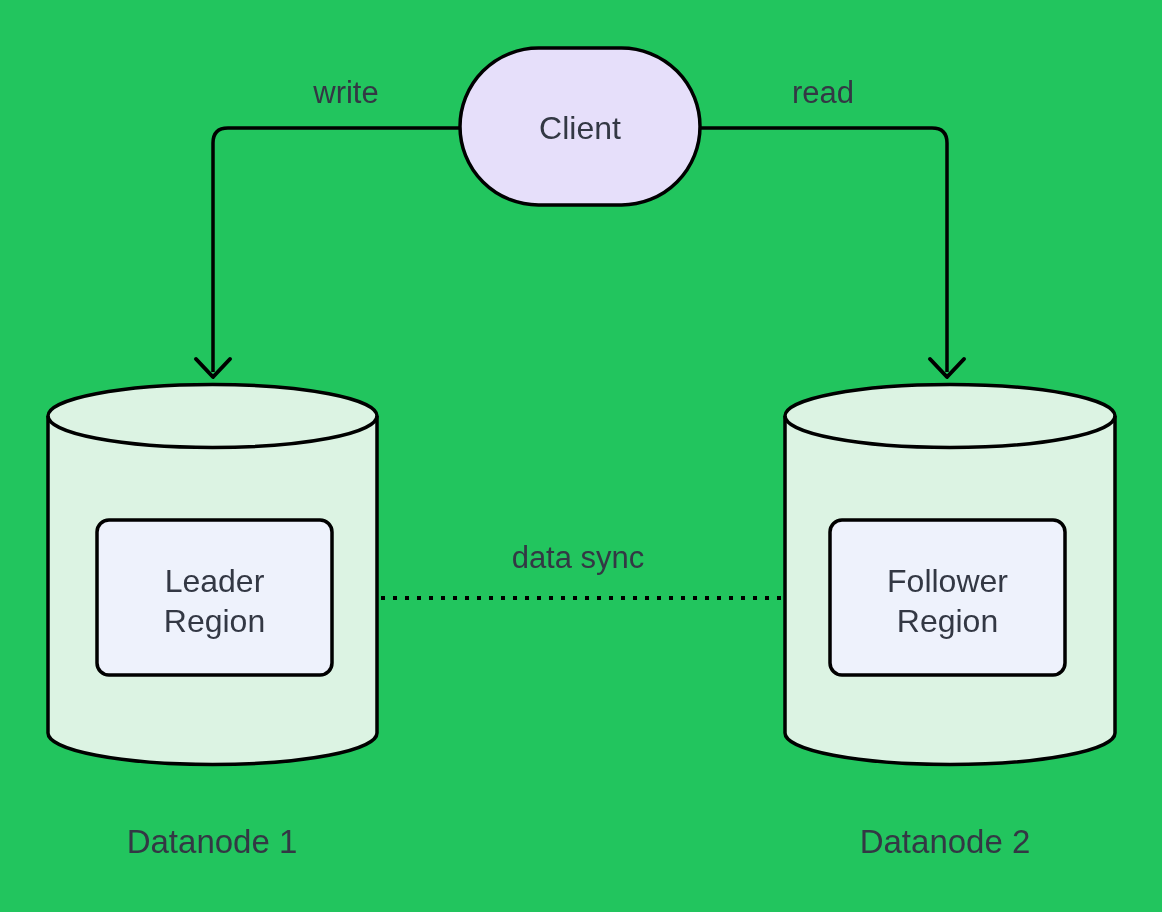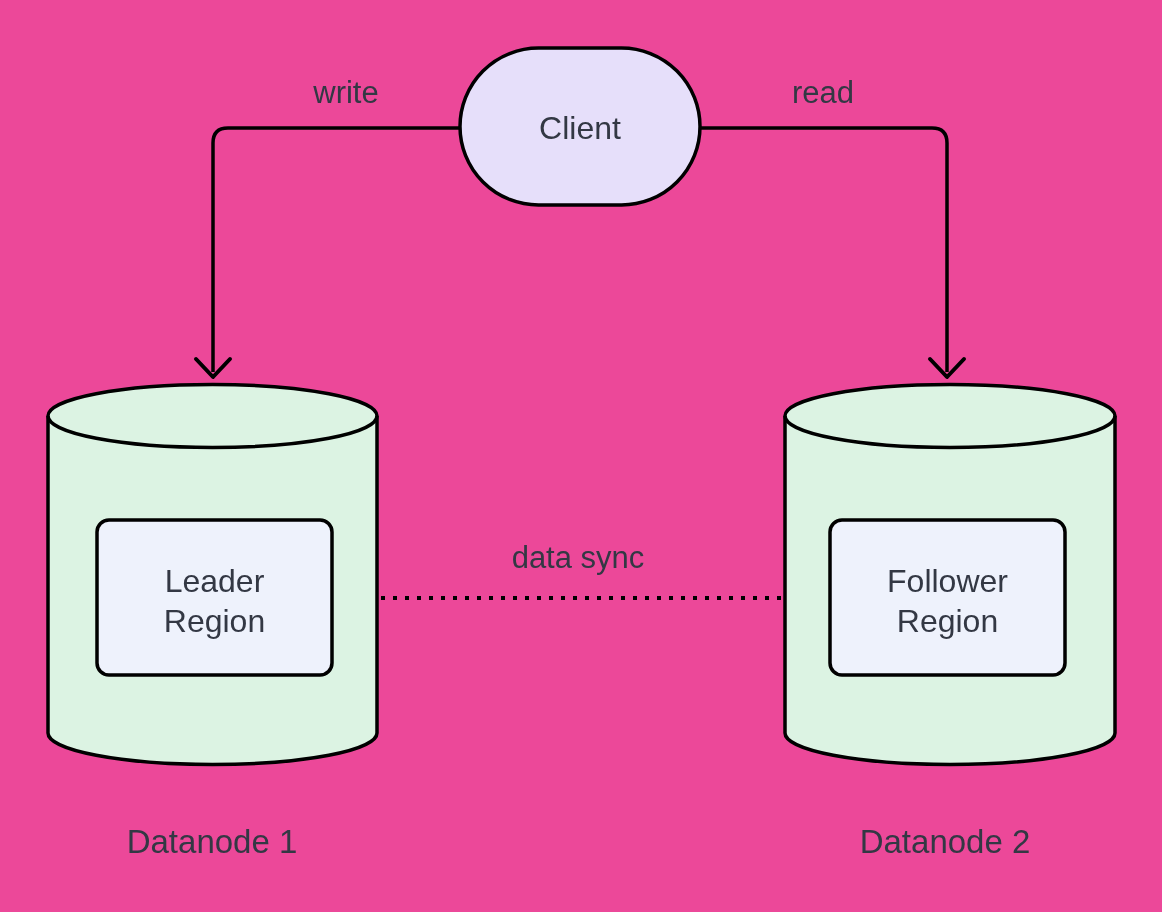--- a/index.html
+++ b/index.html
@@ -7,21 +7,21 @@
     padding: 0;
     background: #ffffff;
     width: 1162px;
     height: 912px;
     overflow: hidden;
   }
   .canvas {
     position: relative;
     width: 1162px;
     height: 912px;
-    background: #ec4899;
+    background: #22c55e;
   }
   svg {
     display: block;
   }
   .edge {
     stroke: #000000;
     stroke-width: 3.5;
     fill: none;
   }
   .edge.dotted {

